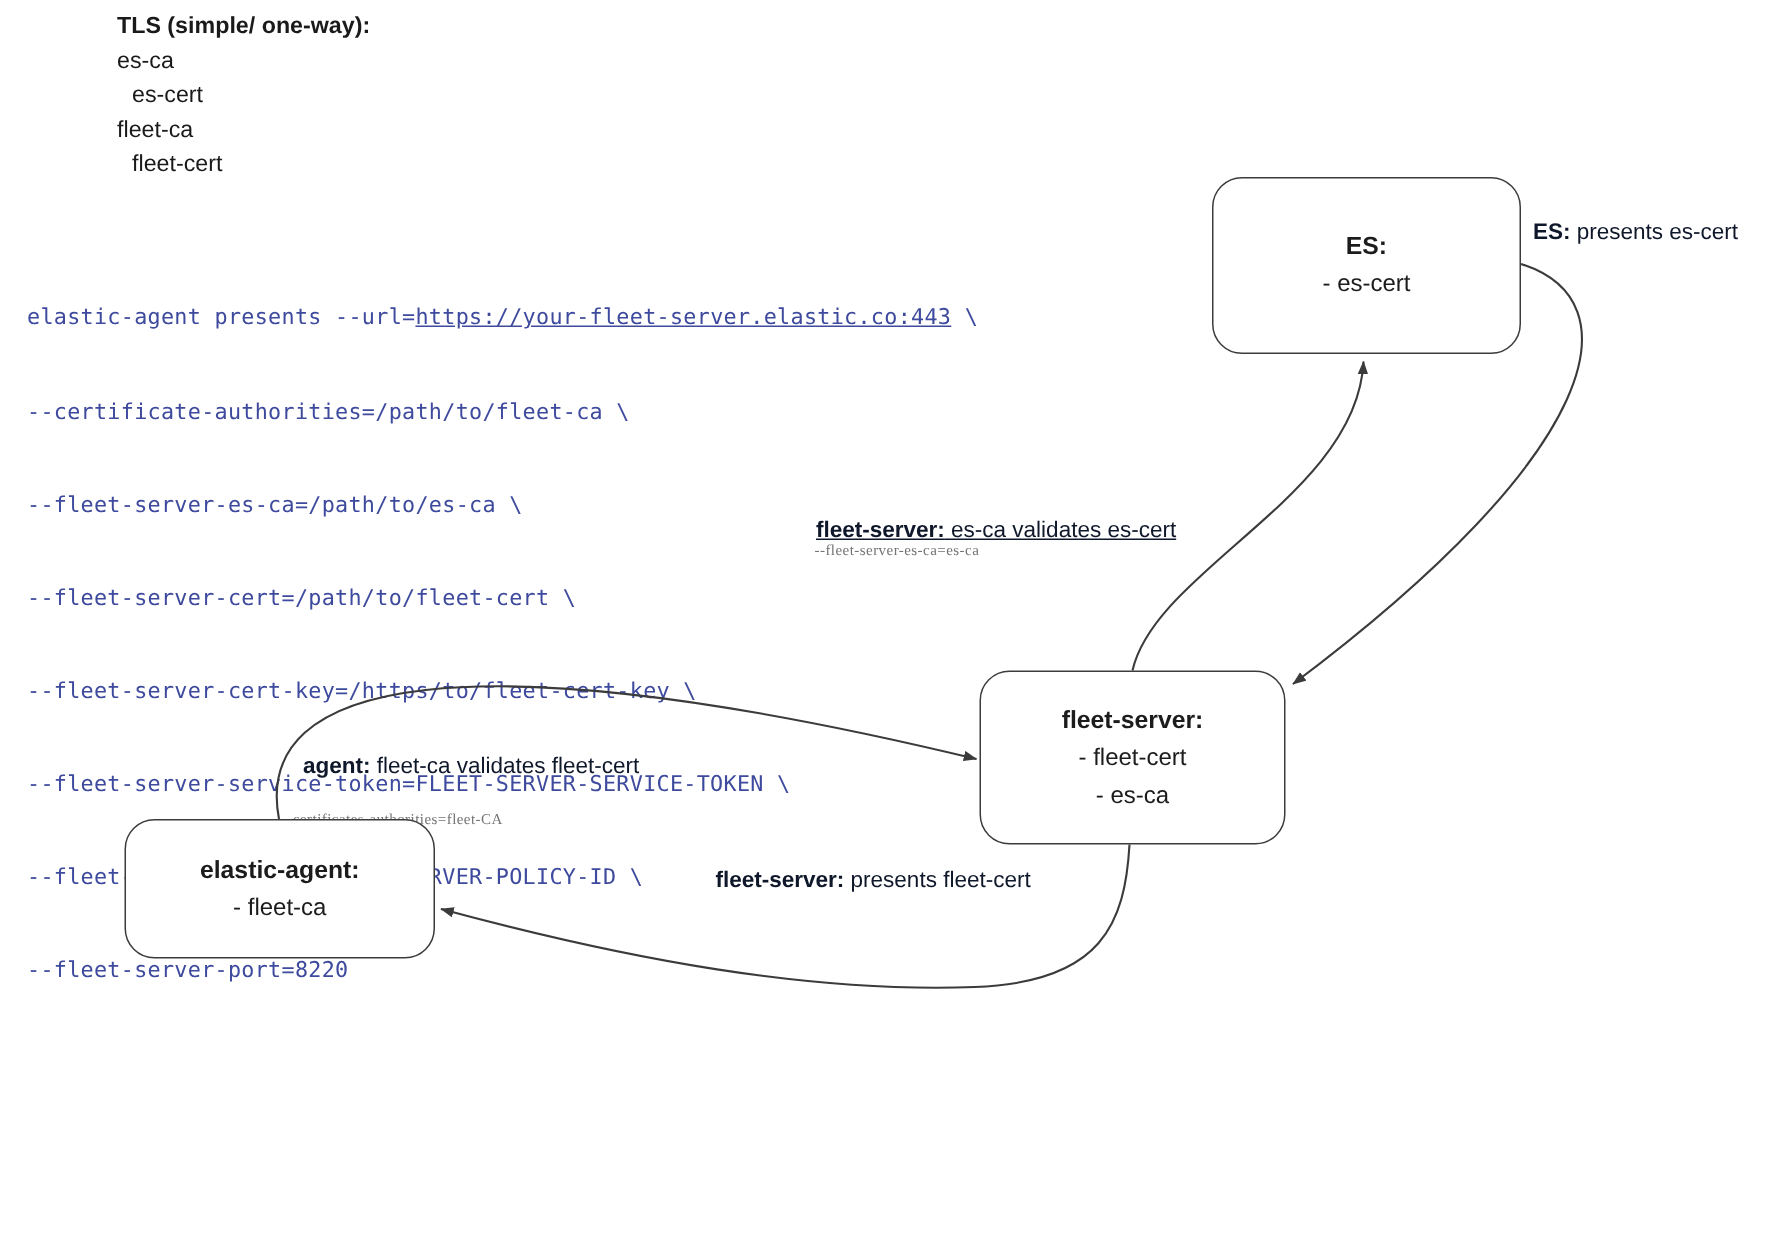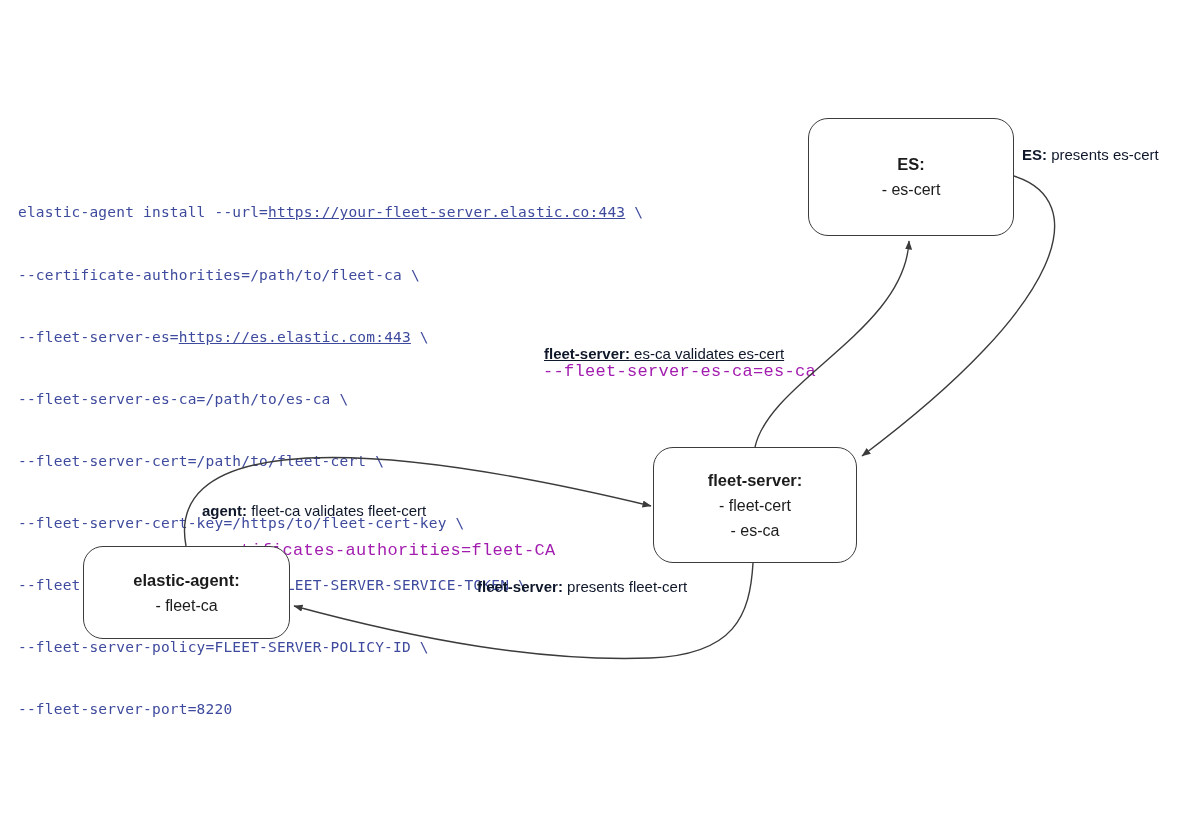--- a/index.html
+++ b/index.html
@@ -47,25 +47,25 @@
     color: #1c1c1c;
     box-sizing: border-box;
     z-index: 2;
   }
   .node .title { font-weight: bold; font-size: 16.5px; }
 
   
   .edge-label { font-size: 15px; line-height: 16px; white-space: nowrap; color: #0f172a; }
   .edge-label b { font-weight: bold; }
   .edge-code {
-    font-family: Liberation Mono, monospace;
-    font-size: 17px;
+    font-family: Liberation Serif, serif;
+    font-size: 10px;
     letter-spacing: 0.3px;
     white-space: nowrap;
-    color: #a21caf;
+    color: #737373;
   }
 
   #edges-svg { position:absolute; left:0; top:0; z-index:1; }
 </style>
 </head>
 <body>
 
 <div id="canvas">
 
   <svg id="edges-svg" width="1189" height="840" viewBox="0 0 1189 840">
@@ -73,25 +73,31 @@
       <marker id="arrow" markerWidth="10" markerHeight="8" refX="8.5" refY="3.5" orient="auto" markerUnits="userSpaceOnUse">
         <path d="M0,0 L9,3.5 L0,7 Z" fill="#3b3b3b"></path>
       </marker>
     </defs>
     <path d="M 755 447 C 770 380, 905 330, 909 241" fill="none" stroke="#3b3b3b" stroke-width="1.4" marker-end="url(#arrow)"></path>
     <path d="M 1014 176 C 1090 200, 1070 300, 862 456" fill="none" stroke="#3b3b3b" stroke-width="1.4" marker-end="url(#arrow)"></path>
     <path d="M 186 546 C 168 452, 310 424, 651 506" fill="none" stroke="#3b3b3b" stroke-width="1.4" marker-end="url(#arrow)"></path>
     <path d="M 753 563 C 750 615, 735 655, 650 658 C 540 662, 420 640, 294 606" fill="none" stroke="#3b3b3b" stroke-width="1.4" marker-end="url(#arrow)"></path>
   </svg>
 
+  <div id="legend" class="abs">
+    <div class="hdr">TLS (simple/ one-way):</div>
+    <div>es-ca</div>
+    <div class="indent">es-cert</div>
+    <div>fleet-ca</div>
+    <div class="indent">fleet-cert</div>
+  </div>
 
   <div id="code-block" class="abs">
-    <div><span>elastic-agent install --url=</span><span class="lnk">https://your-fleet-server.elastic.co:443</span><span> \</span></div>
+    <div><span>elastic-agent presents --url=</span><span class="lnk">https://your-fleet-server.elastic.co:443</span><span> \</span></div>
     <div>--certificate-authorities=/path/to/fleet-ca \</div>
-    <div><span>--fleet-server-es=</span><span class="lnk">https://es.elastic.com:443</span><span> \</span></div>
     <div>--fleet-server-es-ca=/path/to/es-ca \</div>
     <div>--fleet-server-cert=/path/to/fleet-cert \</div>
     <div>--fleet-server-cert-key=/https/to/fleet-cert-key \</div>
     <div>--fleet-server-service-token=FLEET-SERVER-SERVICE-TOKEN \</div>
     <div>--fleet-server-policy=FLEET-SERVER-POLICY-ID \</div>
     <div>--fleet-server-port=8220</div>
   </div>
 
   <div class="node" style="left:808px; top:118px; width:206px; height:118px;">
     <div class="title">ES:</div>

